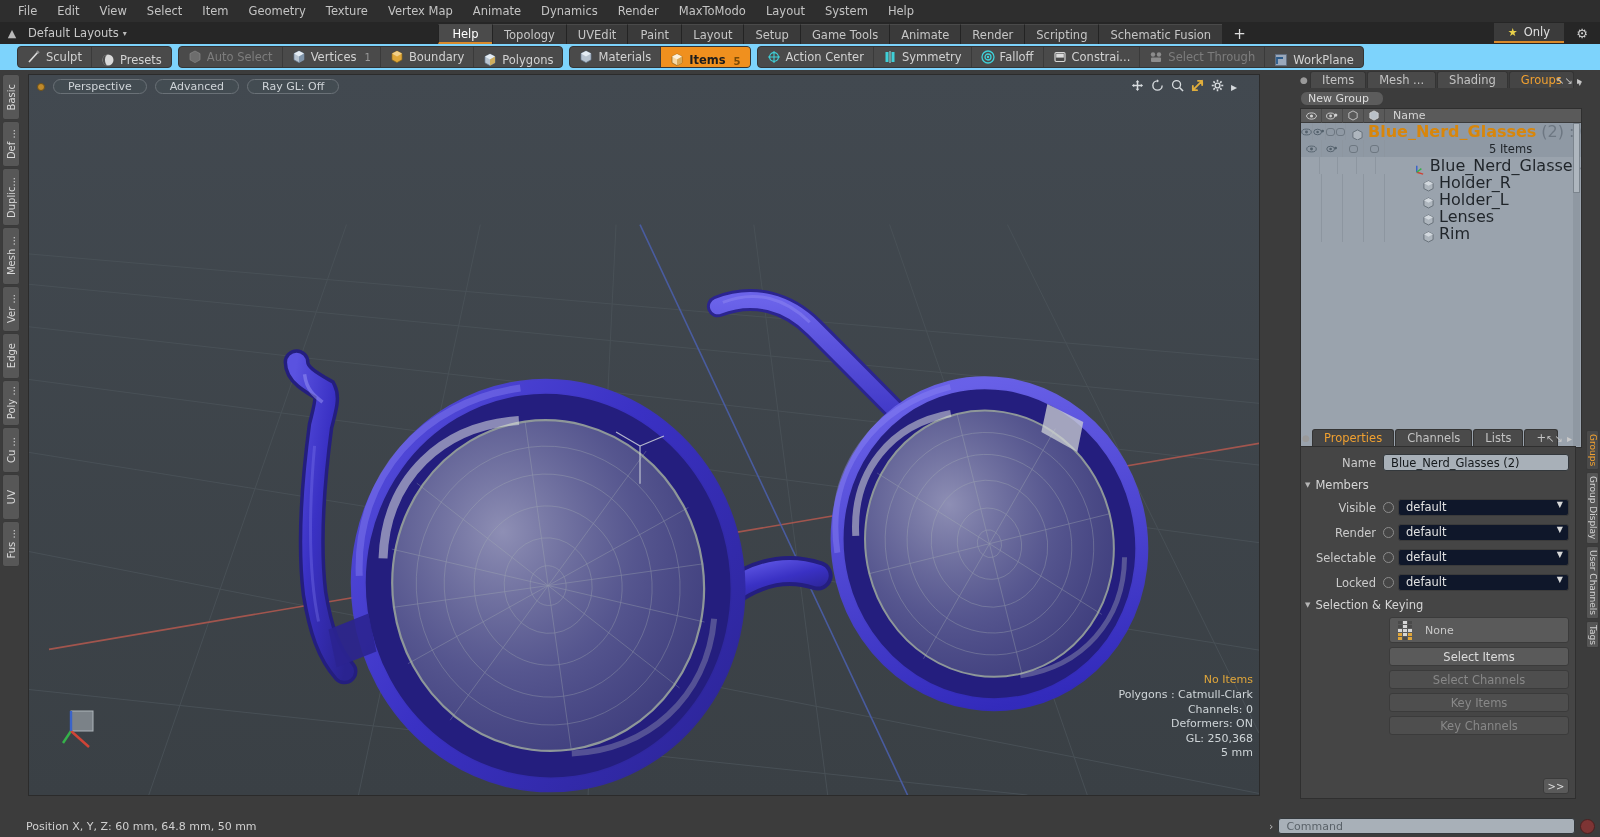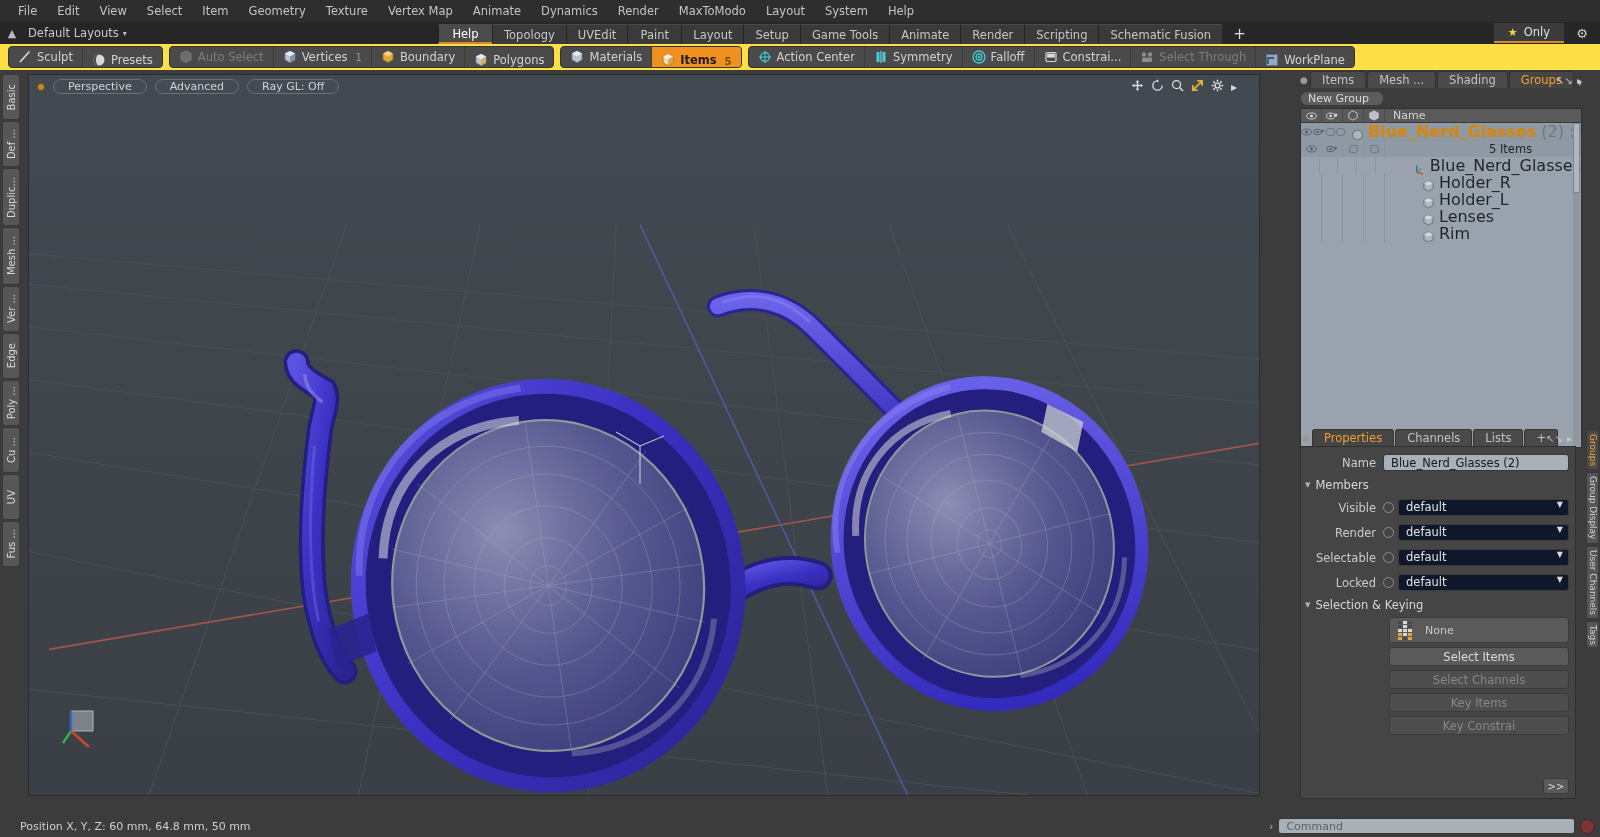--- a/index.html
+++ b/index.html
@@ -25,21 +25,21 @@
   .ltab{height:20px;min-width:54px;padding:0 11px;display:flex;align-items:center;justify-content:center;
         background:#3a3a3a;color:#c6c6c6;font-size:11.5px;border-left:1px solid #232323;border-top:1px solid #4a4a4a;white-space:nowrap;}
   .ltab.active{background:#4b4b4b;color:#fff;border-bottom:2px solid #d9892a;}
   .ltab.plus{background:transparent;border:none;min-width:28px;color:#ddd;font-size:15px;}
   .only-btn{position:absolute;right:36px;height:20px;display:flex;align-items:center;gap:6px;
             padding:0 14px;background:#3b3b3b;border-bottom:2px solid #d9892a;font-size:11.5px;color:#e0e0e0;}
   .star{color:#e8d04a;font-size:11px;}
   .gearbtn{position:absolute;right:6px;width:24px;text-align:center;color:#cfcfcf;font-size:13px;}
 
   
-  .modebar{height:26px;background:#fde047;display:flex;align-items:center;padding:0 8px;gap:6px;}
+  .modebar{height:26px;background:#7dd3fc;display:flex;align-items:center;padding:0 17px;gap:6px;}
   .grp{display:flex;align-items:center;height:22px;background:#4a4a4a;border:1px solid #343434;border-radius:4px;overflow:hidden;}
   .gi{display:flex;align-items:center;gap:5px;height:20px;padding:0 9px;color:#d2d2d2;font-size:11.5px;white-space:nowrap;border-right:1px solid #3a3a3a;}
   .gi:last-child{border-right:none;align-items:flex-end;}
   .gi.disabled{color:#7d7d7d;}
   .gi.sel{background:#f0901e;color:#1d1d1d;font-weight:bold;}
   .gi .cnt{color:#9a9a9a;font-size:10px;margin-left:3px;}
   .gi.sel .cnt{color:#7a4a05;}
   .ic{width:14px;height:14px;display:inline-block;flex:0 0 14px;}
 
   
@@ -120,21 +120,21 @@
   
   .farright{position:absolute;right:0;top:70px;width:14px;height:767px;background:#3c3c3c;padding-top:360px;}
   .frtab{width:13px;margin-bottom:2px;background:#555;border:1px solid #3a3a3a;border-radius:2px;
          display:flex;align-items:center;justify-content:center;}
   .frtab span{writing-mode:vertical-rl;font-size:9px;color:#d0d0d0;white-space:nowrap;padding:3px 0;}
   .frtab.active{background:#4a4a4a;}
   .frtab.active span{color:#f0a030;}
 
   
   .statusbar{position:absolute;left:0;bottom:0;width:1264px;height:22px;background:#3c3c3c;display:flex;align-items:center;}
-  .status-inner{margin-left:20px;color:#d0d0d0;font-size:11px;}
+  .status-inner{margin-left:26px;color:#d0d0d0;font-size:11px;}
   .cmdbar{position:absolute;right:0;bottom:0;width:336px;height:22px;background:#3c3c3c;display:flex;align-items:center;gap:5px;padding:0 5px;}
   .cmdarrow{color:#b9b9b9;font-size:11px;}
   .cmdinput{flex:1;height:16px;background:#a8b0b8;border:1px solid #33383c;border-radius:3px;display:flex;align-items:center;
             padding-left:7px;font-size:11px;color:#5a6269;}
   .recbtn{width:15px;height:15px;border-radius:50%;background:#7d3434;border:1px solid #4a2020;}
 
   
   svg.scene{position:absolute;inset:0;width:100%;height:100%;}
   .axisgiz{position:absolute;left:30px;bottom:40px;width:52px;height:52px;}
   .scrollbar-v{position:absolute;right:1px;top:14px;width:7px;bottom:1px;background:#8f98a2;}
@@ -545,20 +545,28 @@
                   <line x1="2.6" y1="2.6" x2="4.2" y2="4.2"></line>
                   <line x1="9.8" y1="9.8" x2="11.4" y2="11.4"></line>
                   <line x1="11.4" y1="2.6" x2="9.8" y2="4.2"></line>
                   <line x1="4.2" y1="9.8" x2="2.6" y2="11.4"></line>
                 </g>
               </svg>
           </span>
           <span>▸</span>
         </div>
 
+        <div class="vp-stats">
+          <div class="hl">No Items</div>
+          <div>Polygons : Catmull-Clark</div>
+          <div>Channels: 0</div>
+          <div>Deformers: ON</div>
+          <div>GL: 250,368</div>
+          <div>5 mm</div>
+        </div>
       </div>
     </div>
 
     <div class="rpanel">
 
       <div class="rtabbar">
         <div class="rdot">●</div>
         <div class="rtab">Items</div>
         <div class="rtab">Mesh ...</div>
         <div class="rtab">Shading</div>
@@ -821,21 +829,21 @@
                 <i class="am"></i>
               <i class="am"></i>
                 <i class="off"></i>
                 <i class="am"></i>
             </span>
             <span>None</span>
           </div>
           <div class="pbtn">Select Items</div>
           <div class="pbtn dis">Select Channels</div>
           <div class="pbtn dis">Key Items</div>
-          <div class="pbtn dis">Key Constrai</div>
+          <div class="pbtn dis">Key Channels</div>
         </div>
 
         <div class="ggbtn">&gt;&gt;</div>
       </div>
     </div>
   </div>
 
   <div class="farright">
     <div class="frtab active">
         <span>Groups</span>

